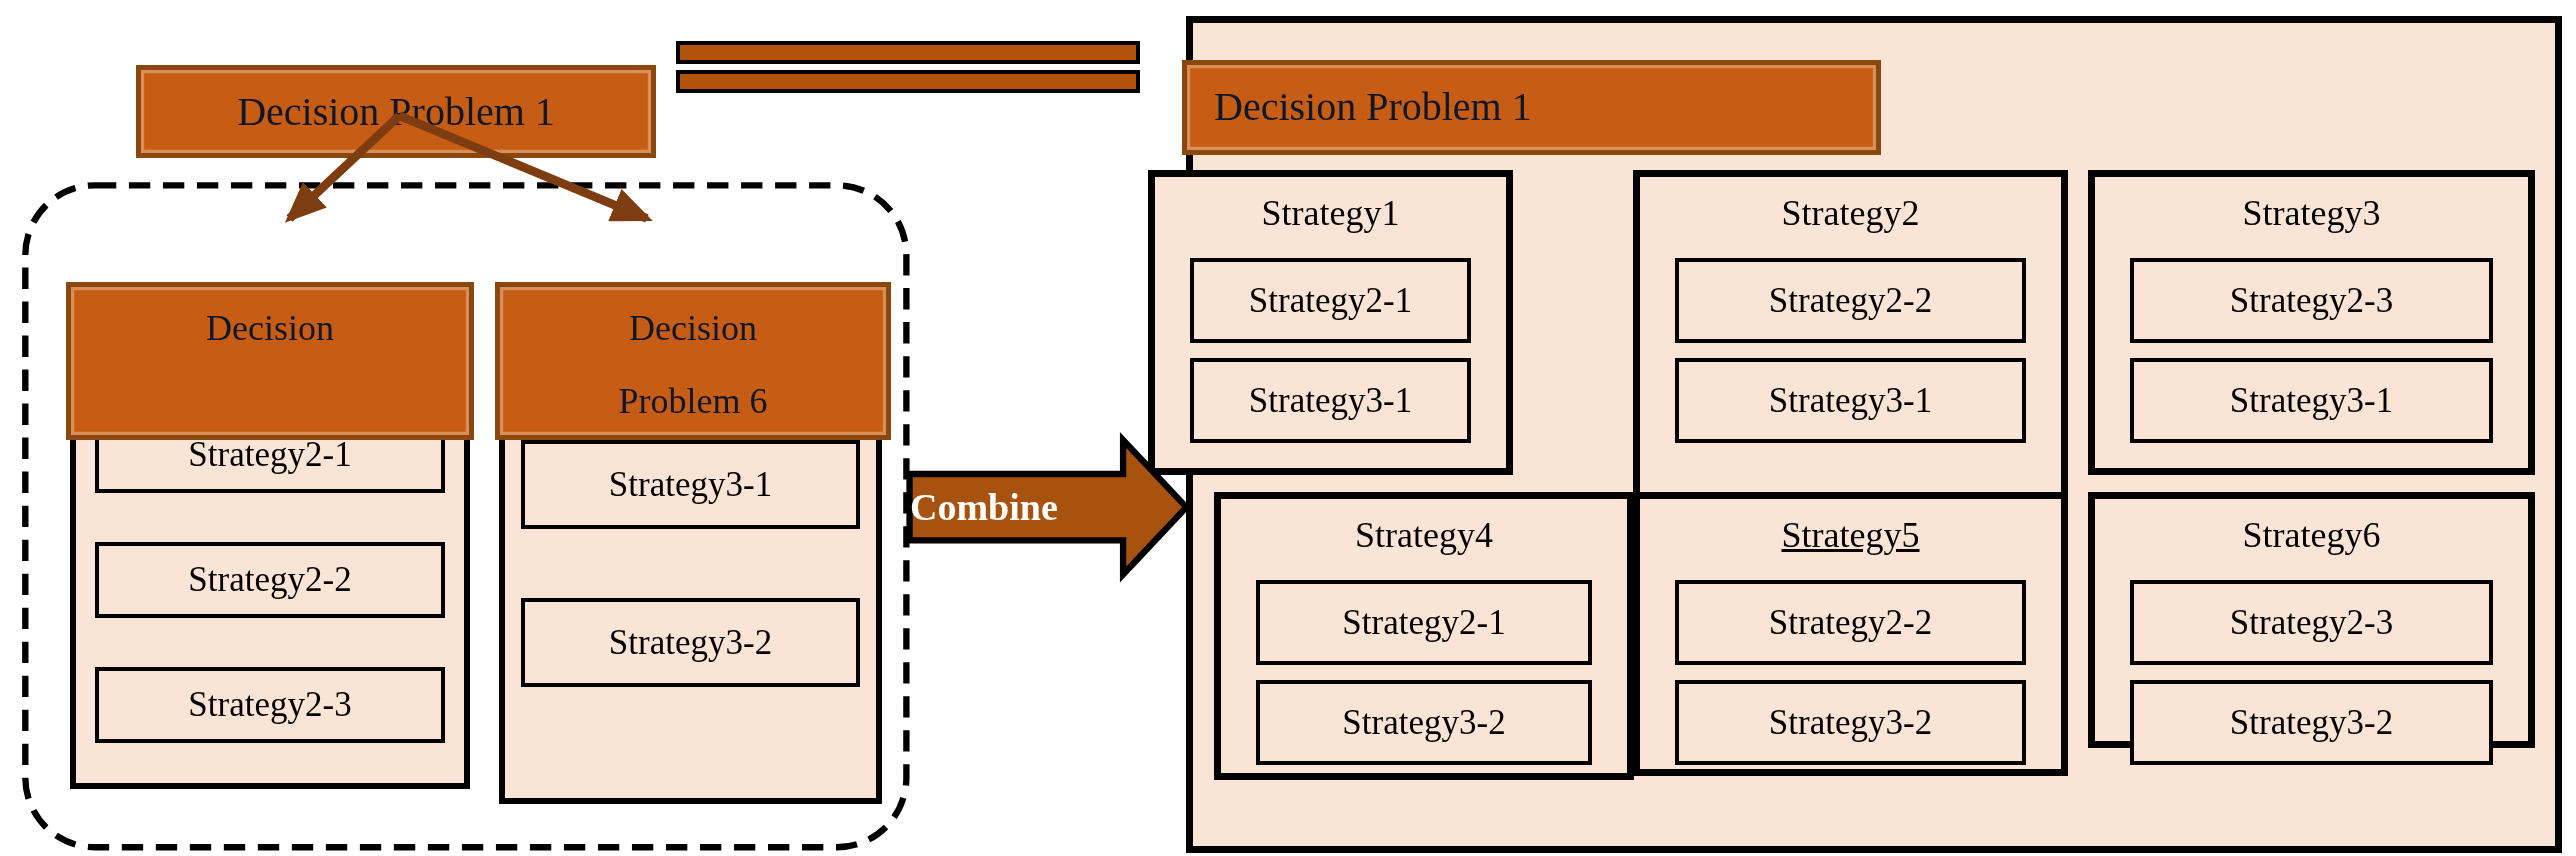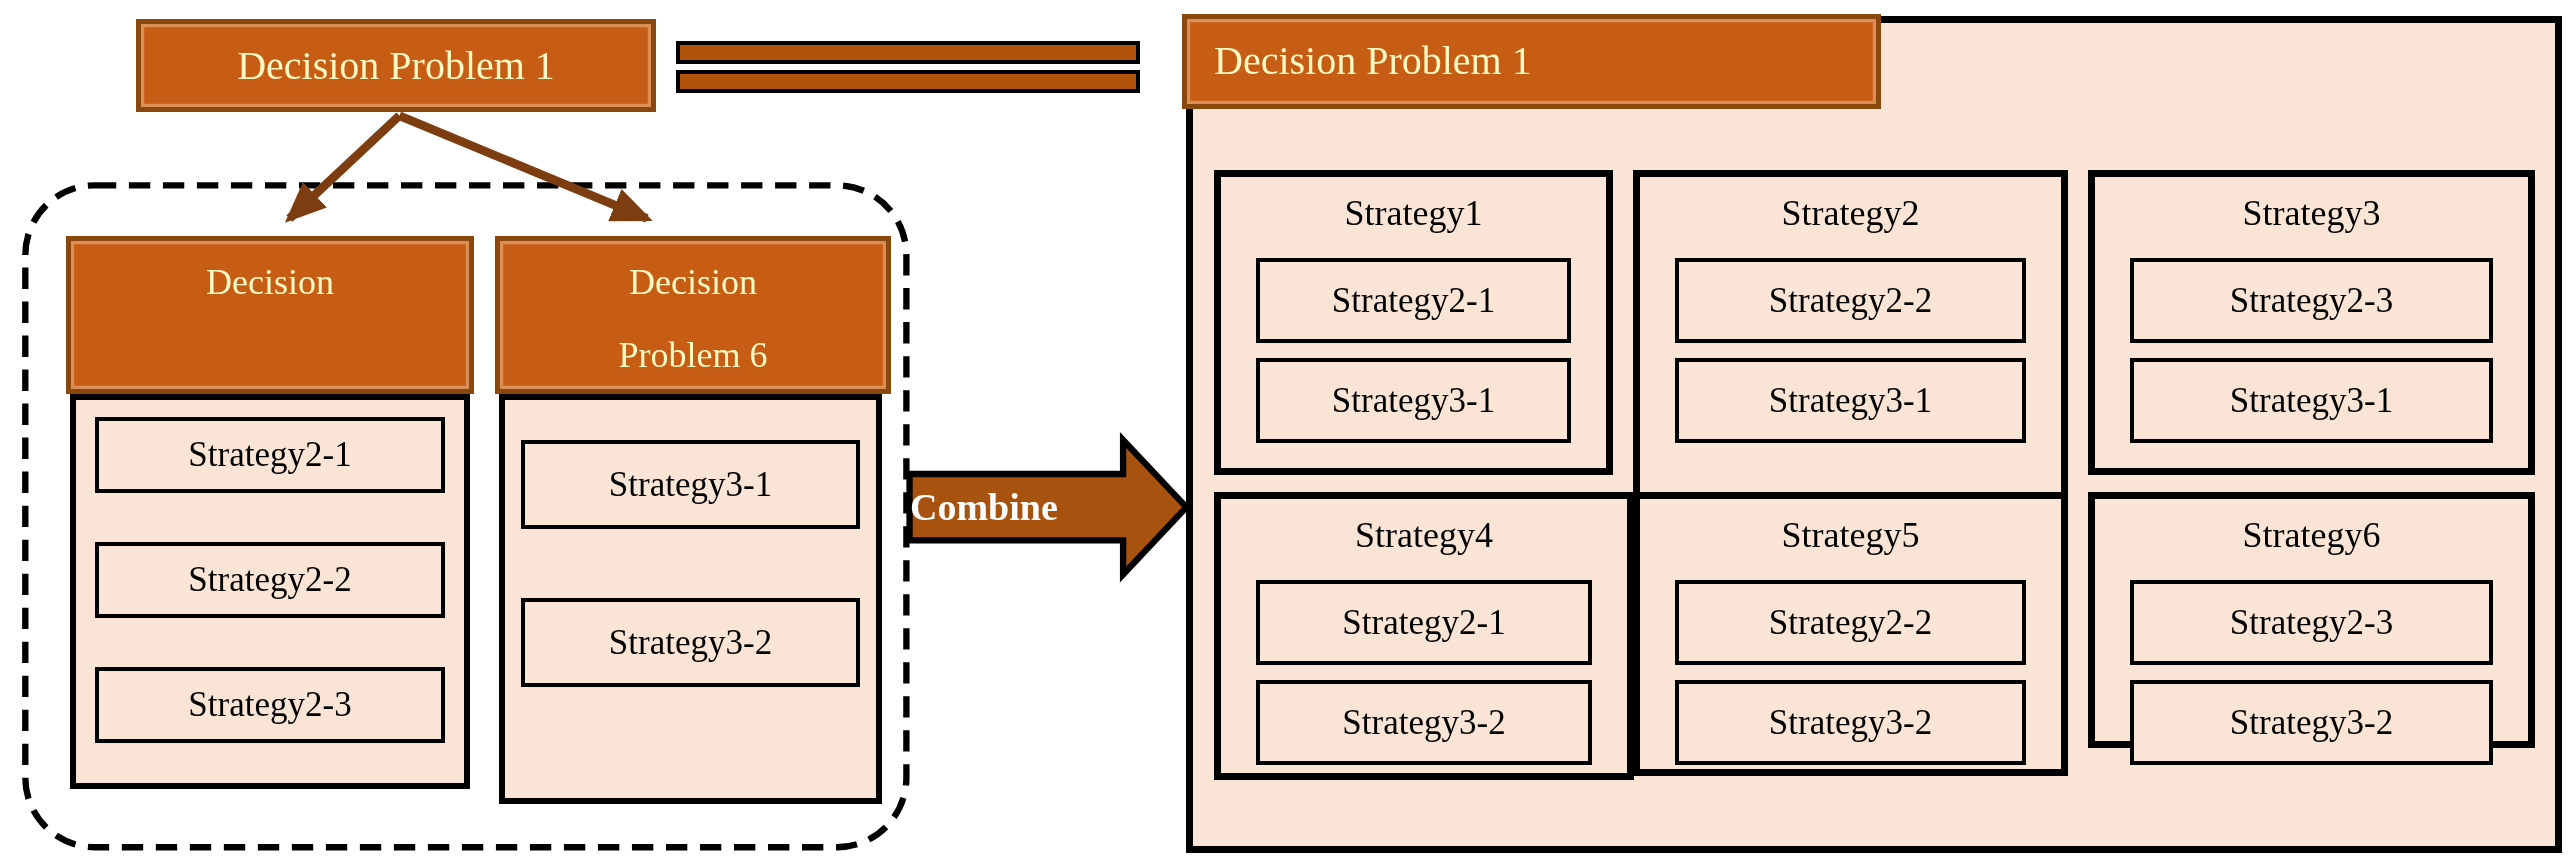--- a/index.html
+++ b/index.html
@@ -3,21 +3,21 @@
 <meta charset="utf-8">
 <style>
   html,body{margin:0;padding:0;background:#ffffff;}
   #canvas{
     position:relative;width:2576px;height:857px;background:#ffffff;overflow:hidden;
     font-family:"Liberation Serif","DejaVu Serif",serif;
   }
   .hdr{
     position:absolute;background:#C75C14;border:5.5px solid #8A470E;box-sizing:border-box;
     box-shadow:inset 0 0 0 3.2px rgba(255,235,214,0.35);
-    color:#fef9c3;text-align:center;z-index:4;
+    color:#0f172a;text-align:center;z-index:4;margin-top:46px;
   }
   .panel{
     position:absolute;background:#FAE4D5;border:6.3px solid #000000;box-sizing:border-box;z-index:3;
   }
   .stratbox{
     position:absolute;background:#FAE4D5;border:4.7px solid #000000;box-sizing:border-box;
     color:#000000;text-align:center;font-size:35px;z-index:4;
   }
   .bigbox{
     position:absolute;left:1186px;top:16px;width:1376px;height:837px;
@@ -77,41 +77,41 @@
   <div class="panel" style="left:499px;top:394px;width:383px;height:410px;">
     <div class="stratbox" style="left:16px;top:40px;width:339px;height:89px;line-height:81px;">Strategy3-1</div>
     <div class="stratbox" style="left:16px;top:198px;width:339px;height:89px;line-height:81px;">Strategy3-2</div>
   </div>
 
   <div class="bigbox"></div>
   <div class="hdr" style="left:1182px;top:14.2px;width:699px;height:95px;font-size:40px;line-height:84px;text-align:left;padding-left:27px;">
     <span>Decision Problem 1</span>
   </div>
 
-  <div class="cell" style="left:1214px;top:170px;width:399px;height:305px;">
+  <div class="cell" style="left:1148px;top:170px;width:365px;height:305px;">
     <div class="cell-title">Strategy1</div>
     <div class="mini m1">Strategy2-1</div>
     <div class="mini m2">Strategy3-1</div>
   </div>
   <div class="cell" style="left:1633px;top:170px;width:435px;height:392px;">
     <div class="cell-title">Strategy2</div>
     <div class="mini m1">Strategy2-2</div>
     <div class="mini m2">Strategy3-1</div>
   </div>
   <div class="cell" style="left:2088px;top:170px;width:447px;height:305px;">
     <div class="cell-title">Strategy3</div>
     <div class="mini m1">Strategy2-3</div>
     <div class="mini m2">Strategy3-1</div>
   </div>
   <div class="cell" style="left:1214px;top:492px;width:420px;height:288px;">
     <div class="cell-title">Strategy4</div>
     <div class="mini m1">Strategy2-1</div>
     <div class="mini m2">Strategy3-2</div>
   </div>
-  <div class="cell" style="left:1633px;top:492px;width:435px;height:284px;">
+  <div class="cell" style="left:1633px;top:492px;width:435px;height:284px;text-decoration:underline;">
     <div class="cell-title">Strategy5</div>
     <div class="mini m1">Strategy2-2</div>
     <div class="mini m2">Strategy3-2</div>
   </div>
   <div class="cell" style="left:2088px;top:492px;width:447px;height:256px;">
     <div class="cell-title">Strategy6</div>
     <div class="mini m1">Strategy2-3</div>
     <div class="mini m2">Strategy3-2</div>
   </div>
 

